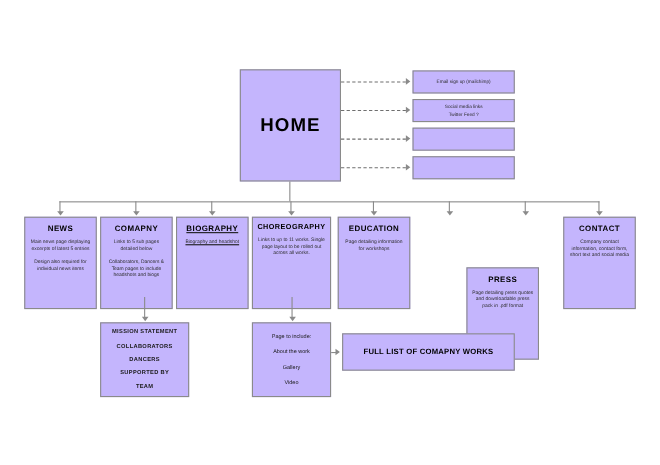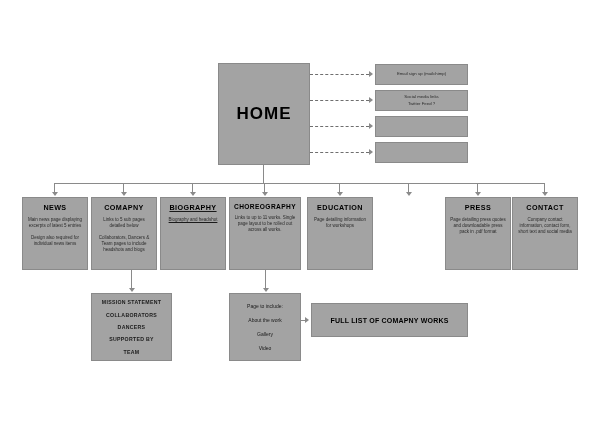--- a/index.html
+++ b/index.html
@@ -10,21 +10,21 @@
     color:#1a1a1a;
     overflow:hidden;
   }
   #canvas{position:relative;width:600px;height:423px;}
 
   
   .box{
     position:absolute;
     box-sizing:border-box;
     border:1px solid #8a8a8a;
-    background:#a3a3a3;
+    background:#c4b5fd;
     display:flex;
     flex-direction:column;
     align-items:center;
     text-align:center;
   }
   .box .title{
     font-weight:bold;
     letter-spacing:.4px;
     color:#000;
   }
@@ -47,34 +47,34 @@
     padding:1px 3px;
   }
   .rbox .desc{font-size:4.3px;line-height:1.5;}
   #rbox0{top:64px;}
   #rbox1{top:90px;}
   #rbox2{top:116px;}
   #rbox3{top:142px;}
 
   
   .cat{
-    top:197px;width:66px;height:73px;
+    top:197px;width:66px;height:84px;
     padding:5px 3px 3px;
   }
   .cat .title{font-size:7.2px;margin-bottom:5px;}
   .cat .desc{font-size:4.5px;}
   .cat .desc + .desc{margin-top:6px;}
 
   #cat0{left:22px;}
   #cat1{left:91px;}
   #cat2{left:160px;text-decoration:underline;}
   #cat3{left:229px;width:72px;}
   #cat4{left:307px;}
   #cat5{left:376px;}
-  #cat6{left:445px;}
+  #cat6{left:424px;margin-top:46px;}
   #cat7{left:512px;}
   #cat3 .title{font-size:6.6px;}
 
   
   #subpages{
     left:91px;top:293px;width:81px;height:68px;
     justify-content:center;padding:4px 2px;
   }
   #subpages .item{font-size:5.2px;font-weight:bold;letter-spacing:.3px;margin:3.2px 0;}
 

